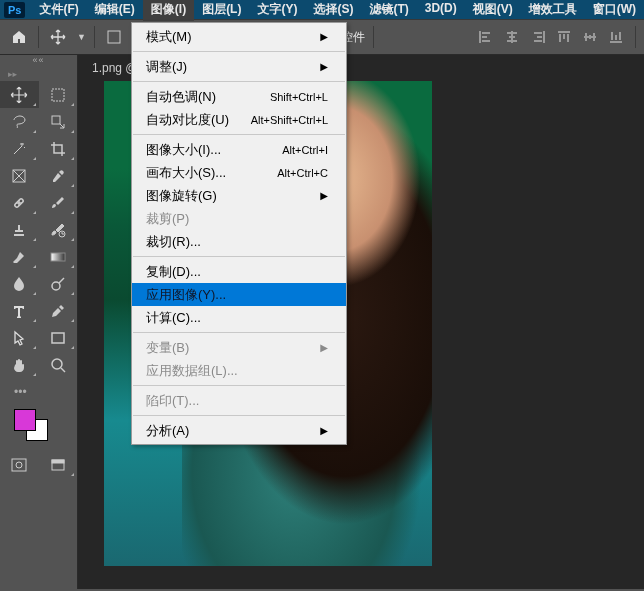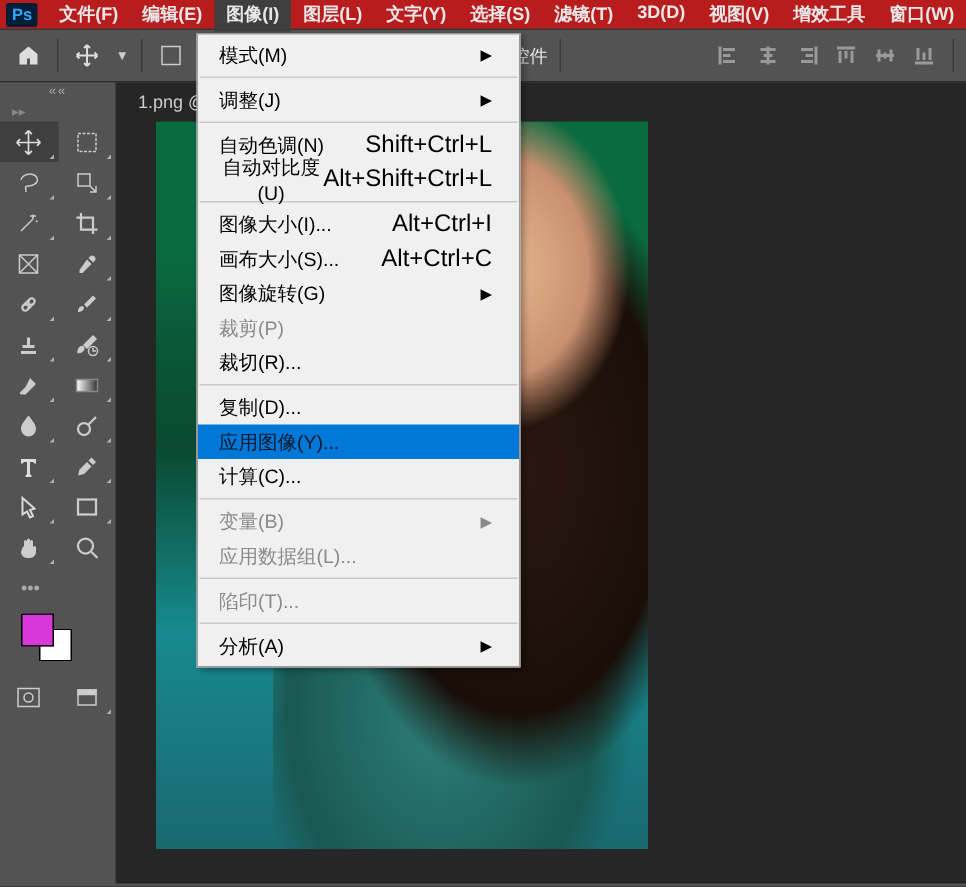--- a/index.html
+++ b/index.html
@@ -1,17 +1,17 @@
 <!DOCTYPE html>
 <html><head>
 <meta charset="utf-8">
 <style>
   * { margin: 0; padding: 0; box-sizing: border-box; font-family: "Microsoft YaHei", Arial, sans-serif; }
   body { background: #535353; width: 644px; height: 591px; overflow: hidden; color: #e8e8e8; font-size: 12px; user-select: none; }
-  .menubar { display: flex; align-items: center; background: #b91c1c; height: 20px; border-bottom: 1px solid #383838; }
+  .menubar { display: flex; align-items: center; background: #0c4a6e; height: 20px; border-bottom: 1px solid #383838; }
   .ps-logo { background: #001e36; color: #31a8ff; font-weight: bold; font-size: 11px; padding: 2px 4px; margin: 0 6px 0 4px; border-radius: 2px; }
   .menu-item { padding: 3px 8px; cursor: default; white-space: nowrap; font-weight: bold; }
   .menu-item.open { background: #3f3f3f; }
   .toolbar { display: flex; align-items: center; background: #535353; height: 35px; border-bottom: 1px solid #2a2a2a; padding: 0 8px; gap: 8px; }
   .tool-btn { width: 22px; height: 22px; display: flex; align-items: center; justify-content: center; color: #c8c8c8; }
   .tool-sep { width: 1px; height: 22px; background: #3a3a3a; }
   .align-group { display: flex; gap: 4px; margin-left: auto; }
   .align-btn { width: 22px; height: 20px; display:flex; align-items:center; justify-content:center;}
   .main { display: flex; height: calc(591px - 57px); }
   .left-tools { width: 78px; background: #535353; border-right: 1px solid #2a2a2a; display: flex; flex-direction: column; }
@@ -28,25 +28,25 @@
   .tabbar { display: flex; align-items: center; height: 22px; padding-left: 4px; color: #ccc; }
   .tab { padding: 3px 10px 3px 10px; font-size: 12px; }
   .canvas-wrap { position: absolute; left: 26px; top: 26px; width: 328px; height: 485px; background: #111; }
   .photo { width: 100%; height: 100%; background:
       linear-gradient(to bottom, #0a6b3f 0%, #0a6b3f 18%, #0a5838 30%, #0a4a30 45%, #178a8f 70%, #1a6870 100%);
       position: relative; overflow: hidden;}
   .figure { position: absolute; right: -30px; top: 0; width: 280px; height: 490px;
       background: radial-gradient(ellipse 140px 180px at 55% 20%, #e6b890 0%, #c89070 40%, transparent 60%),
                   radial-gradient(ellipse 200px 320px at 58% 48%, #2a1810 0%, #1a0e08 50%, transparent 65%),
                   radial-gradient(ellipse 170px 230px at 40% 80%, #2e807a 0%, #1a5852 60%, transparent 75%);}
-  .dropdown { position: absolute; left: 131px; top: 22px; width: 216px; background: #f0f0f0; color: #000; border: 1px solid #9a9a9a; box-shadow: 2px 2px 4px rgba(0,0,0,.3); padding: 2px 0; z-index: 100; text-align: center;}
+  .dropdown { position: absolute; left: 131px; top: 22px; width: 216px; background: #f0f0f0; color: #000; border: 1px solid #9a9a9a; box-shadow: 2px 2px 4px rgba(0,0,0,.3); padding: 2px 0; z-index: 100;}
   .dd-item { display: flex; align-items: center; height: 23px; padding: 0 18px 0 14px; font-size: 13px; position: relative;}
   .dd-item.disabled { color: #8a8a8a; }
   .dd-item.highlight { background: #0078d7; color: #0f172a; }
-  .dd-shortcut { margin-left: auto; font-size: 16px; }
+  .dd-shortcut { margin-left: auto; font-size: 11px; }
   .dd-arrow { margin-left: auto; font-size: 10px;}
   .dd-sep { height: 1px; background: #c8c8c8; margin: 3px 1px;}
   .red-box { position: absolute; border: 2px solid #ff2a2a; pointer-events: none; }
   svg { display: block; }
 </style>
 </head>
 <body>
 
 <div class="menubar">
   <div class="ps-logo">Ps</div>

